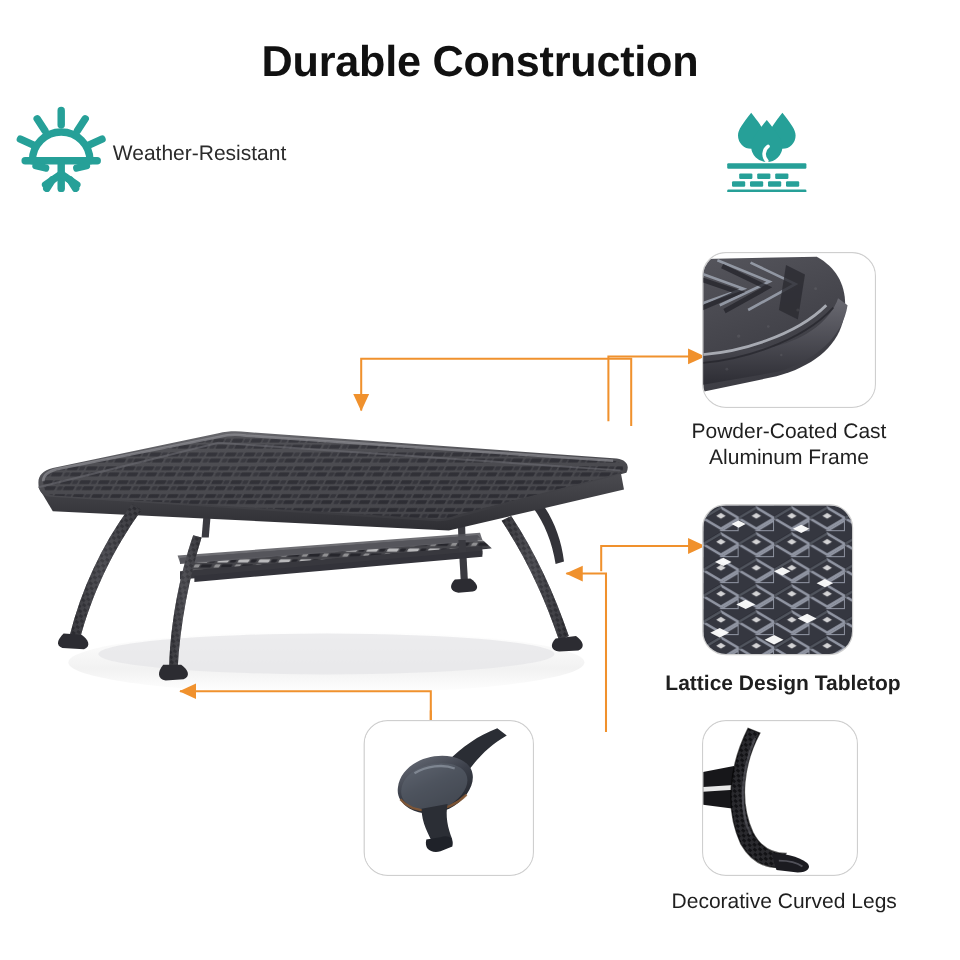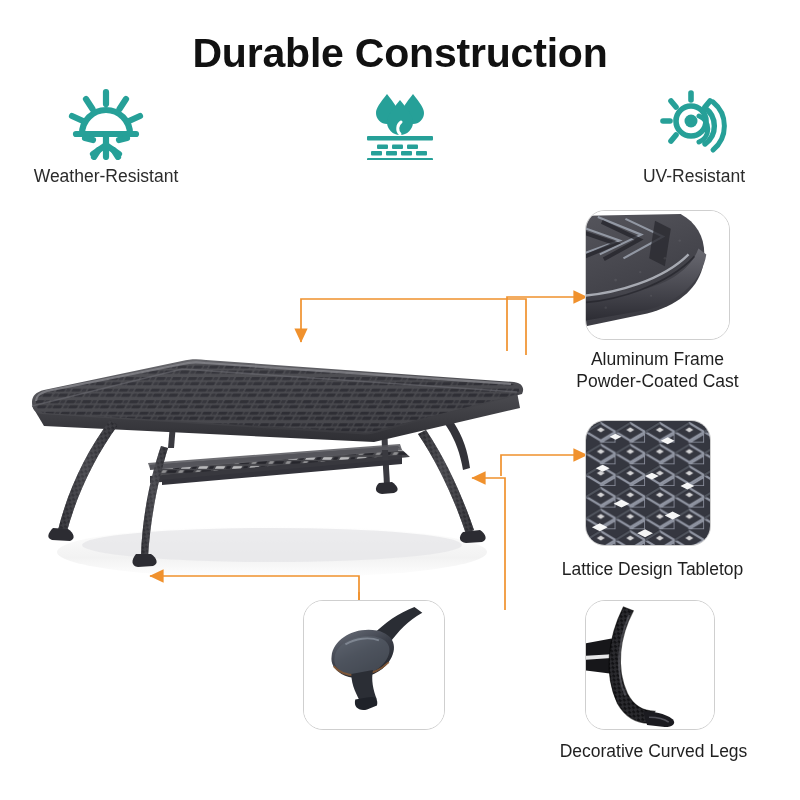--- a/index.html
+++ b/index.html
@@ -9,30 +9,30 @@
     background: #ffffff;
     font-family: "Liberation Sans", "DejaVu Sans", sans-serif;
     overflow: hidden;
   }
   #stage { position: relative; width: 800px; height: 800px; background: #fff; }
 
   
   .page-title {
     position: absolute; top: 30px; left: 0; width: 800px;
     text-align: center;
-    font-size: 41px; font-weight: bold; color: #111111;
+    font-size: 36px; font-weight: bold; color: #111111;
     letter-spacing: -0.2px;
   }
 
   
   .feature-row {
     position: absolute; top: 88px; left: 8px; width: 784px; height: 110px;
     display: flex; align-items: flex-start; justify-content: space-between;
   }
-  .feature { width: 196px; display: flex; flex-direction: column; align-items: center; }
+  .feature { width: 196px; display: flex; flex-direction: row; align-items: center; }
   .feature-icon { height: 72px; display: flex; align-items: center; justify-content: center; }
   .feature-label {
     margin-top: 6px; font-size: 17.5px; color: #2b2b2b; text-align: center;
     white-space: nowrap;
   }
 
   
   .product { position: absolute; left: 22px; top: 330px; width: 520px; height: 265px; }
 
   
@@ -105,41 +105,20 @@
             <rect x="29" y="63" width="11" height="4.6" rx="1"></rect>
             <rect x="44" y="63" width="11" height="4.6" rx="1"></rect>
             <rect x="59" y="63" width="11" height="4.6" rx="1"></rect>
             <rect x="10" y="70" width="66" height="4.6" rx="1"></rect>
           </g>
         </svg>
       </div>
     </div>
 
 
-    <div class="feature">
-      <div class="feature-icon">
-        <svg width="86" height="72" viewBox="0 0 86 72">
-          <circle cx="40" cy="33" r="15" stroke="#26a098" stroke-width="5.6" fill="none"></circle>
-          <circle cx="40" cy="33" r="6.5" fill="#26a098"></circle>
-          <g stroke="#26a098" stroke-width="5.6" stroke-linecap="round">
-            <line x1="40" y1="5" x2="40" y2="12"></line>
-            <line x1="20" y1="13" x2="25" y2="19"></line>
-            <line x1="12" y1="33" x2="19" y2="33"></line>
-            <line x1="20" y1="53" x2="25" y2="47"></line>
-            <line x1="59" y1="13" x2="54" y2="19"></line>
-          </g>
-          <g stroke="#26a098" fill="none" stroke-linecap="round">
-            <path d="M54 20 A22 22 0 0 1 54 56" stroke-width="5.4"></path>
-            <path d="M48 28 A14 14 0 0 1 48 54" stroke-width="5.0"></path>
-            <path d="M62 14 A31 31 0 0 1 62 62" stroke-width="5.0"></path>
-          </g>
-        </svg>
-      </div>
-      <div class="feature-label">UV-Resistant</div>
-    </div>
   </div>
 
   <div class="product">
     <svg width="520" height="265" viewBox="0 0 520 265">
       <defs>
         <linearGradient id="topGrad" x1="0" y1="0" x2="0.35" y2="1">
           <stop offset="0%" stop-color="#6d6d72"></stop>
           <stop offset="55%" stop-color="#4d4d52"></stop>
           <stop offset="100%" stop-color="#3b3b40"></stop>
         </linearGradient>
@@ -374,25 +353,25 @@
                C58 112 48 106 42 94 C30 68 34 36 48 10 z" fill="none" stroke="#000000" stroke-width="1.2" opacity="0.6"></path>
 
       <path d="M44 14 C32 42 30 74 40 96" stroke="#6d6d76" stroke-width="2" fill="none" opacity="0.5"></path>
 
       <path d="M58 112 C68 112 80 114 88 120 C92 124 88 128 80 128 L62 126 z" fill="#1b1b20"></path>
       <path d="M64 118 C72 118 80 120 84 123" stroke="#7d7d88" stroke-width="1.6" fill="none" opacity="0.55"></path>
     </svg>
   </div>
 
   <div class="caption" style="left:520px; top:348px; width:275px;">
+    <div>Powder-Coated Cast</div>
     <div>Aluminum Frame</div>
-    <div>Powder-Coated Cast</div>
-  </div>
-
-  <div class="caption" style="left:510px; top:558px; width:285px;">
+  </div>
+
+  <div class="caption" style="left:510px; top:558px; width:285px;font-weight:bold;">
     <div>Lattice Design Tabletop</div>
   </div>
 
 
   <div class="caption" style="left:512px; top:740px; width:283px;text-align:center;">
     <div>Decorative Curved Legs</div>
   </div>
 
 </div>
 

